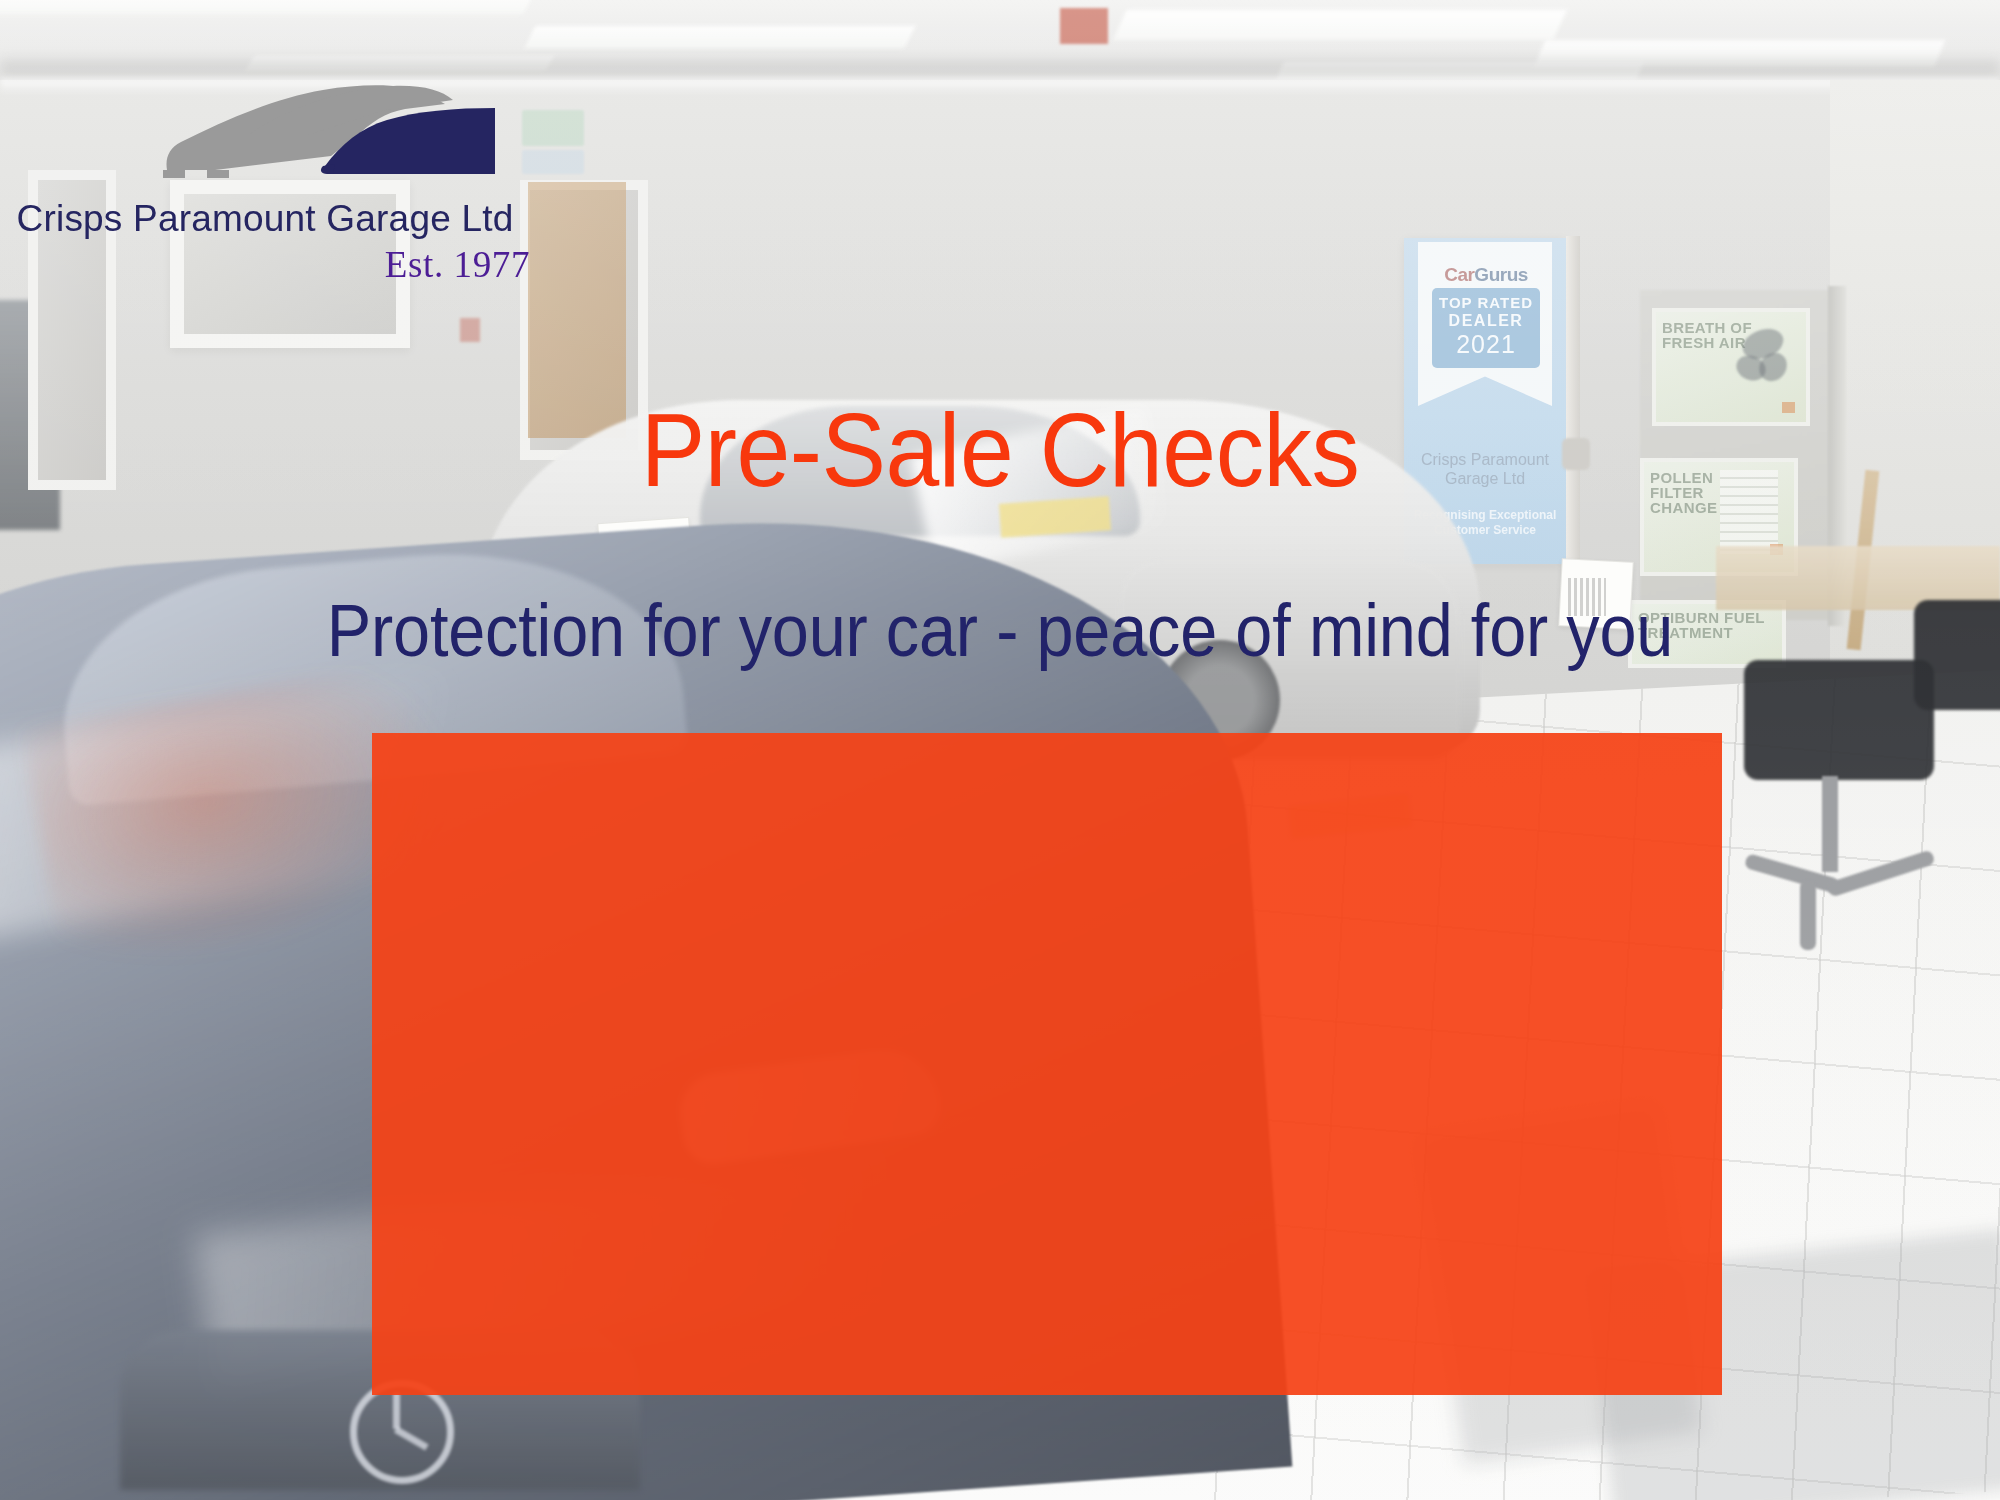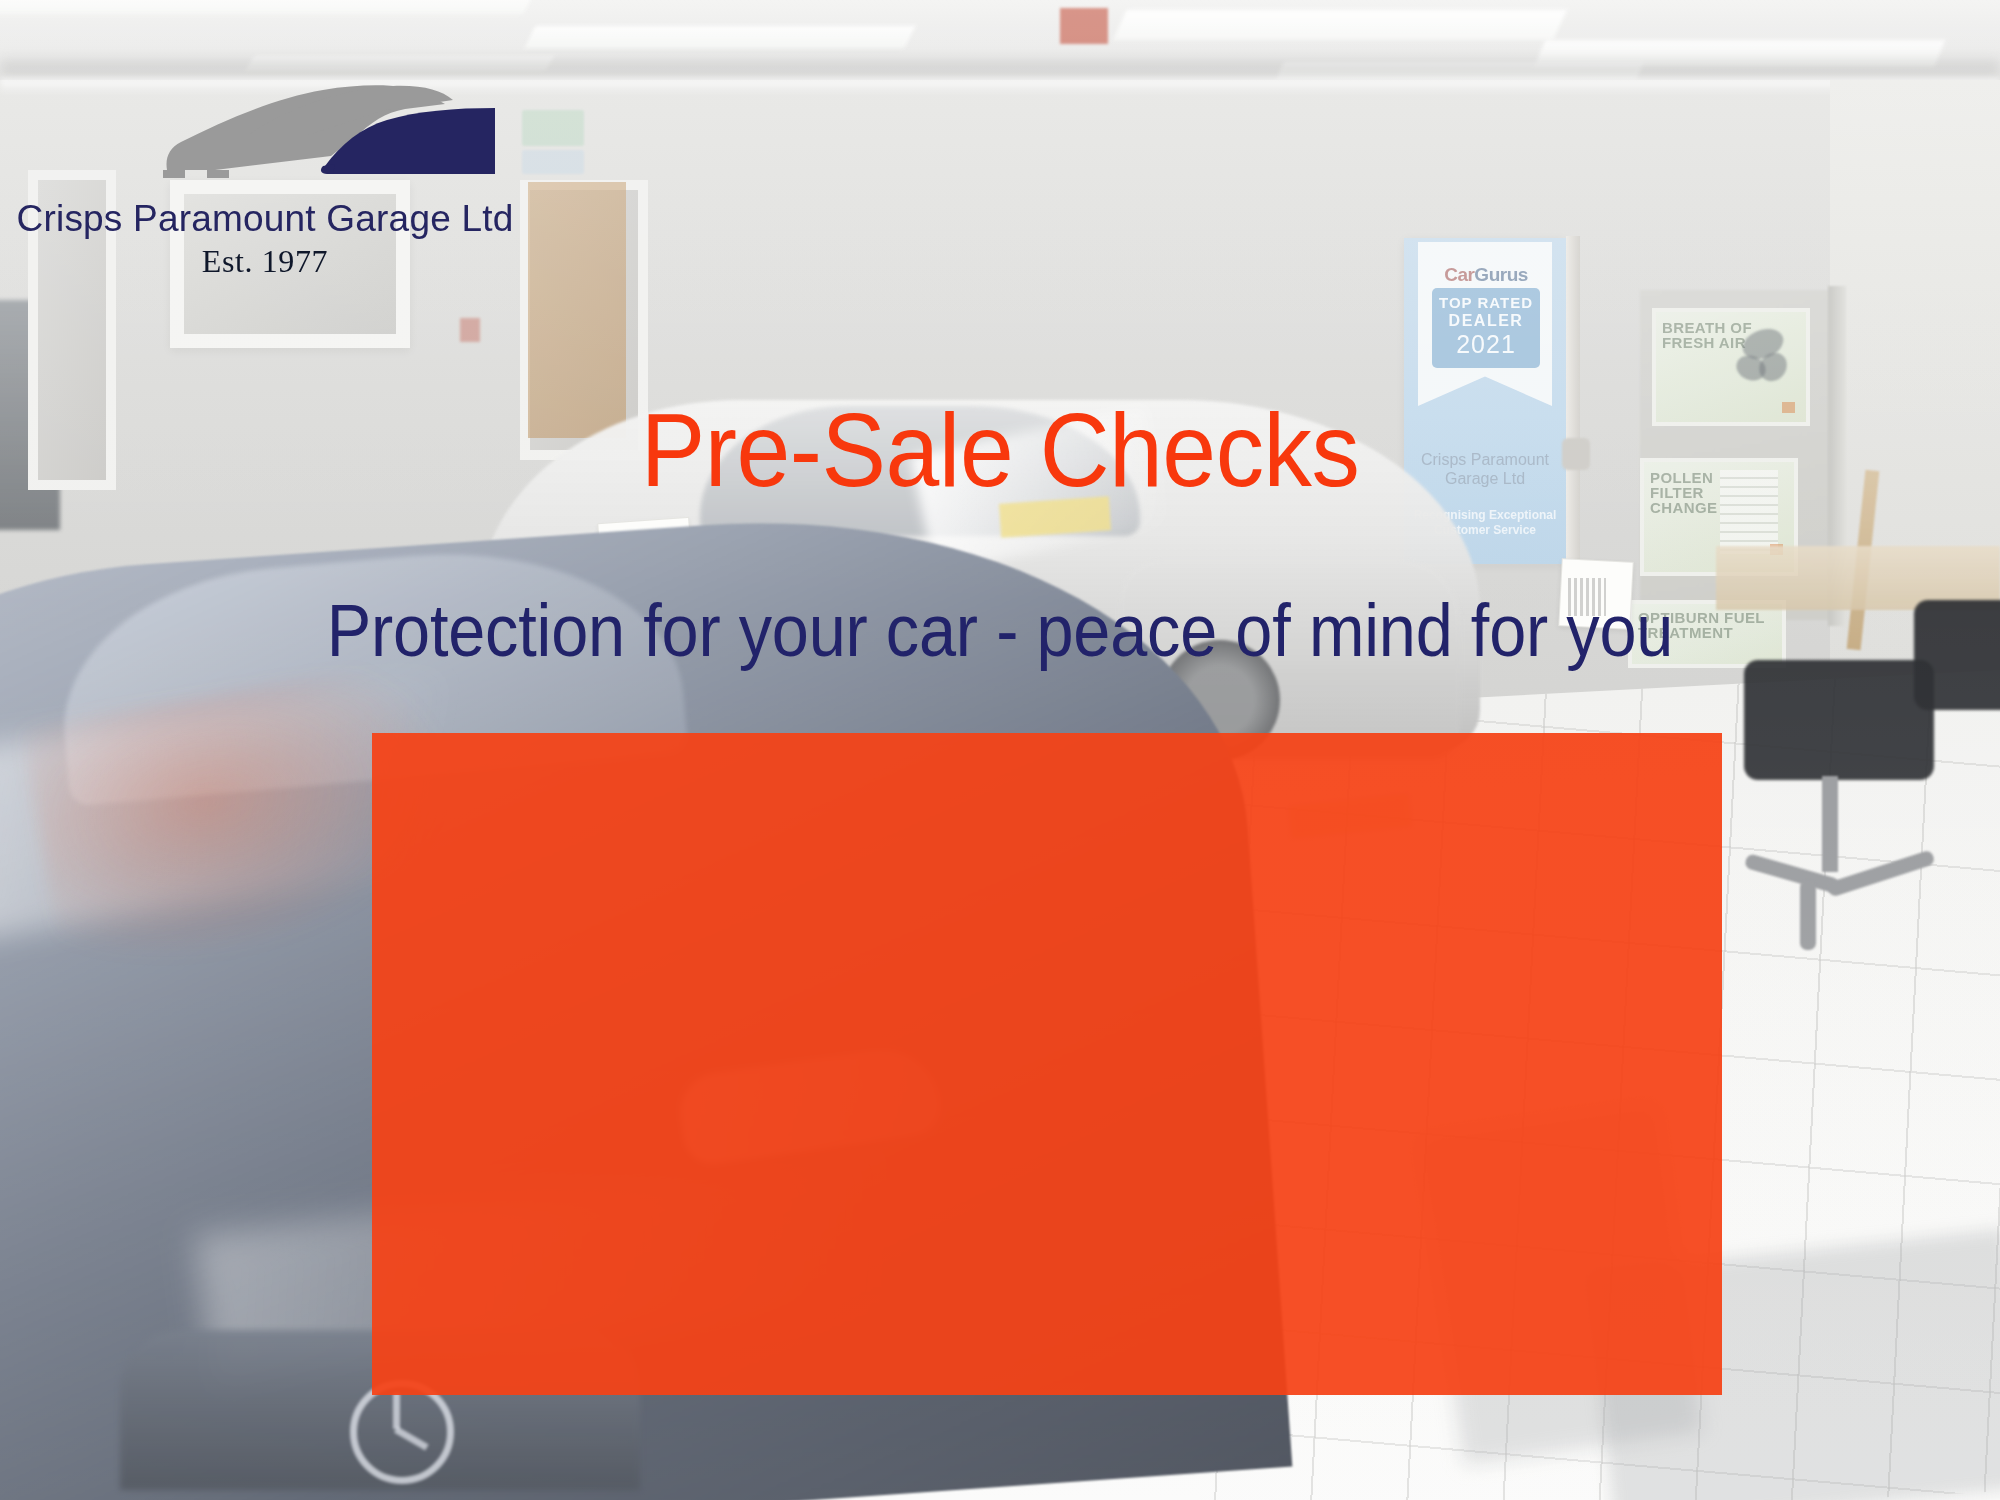--- a/index.html
+++ b/index.html
@@ -408,24 +408,24 @@
     position:absolute; left: 0px; top: 198px; width: 530px;
     text-align: center;
     font-family: "Liberation Sans", sans-serif;
     font-size: 37px;
     color: #252561;
     letter-spacing: .2px;
     white-space: nowrap;
   }
   .logo-est {
     position:absolute; left: 0px; top: 243px; width: 530px;
-    text-align: center;
+    text-align: right;
     font-family: "Liberation Serif", serif;
-    font-size: 32px;
-    color: #0f172a;
+    font-size: 37px;
+    color: #4c1d95;
     letter-spacing: .6px;
   }
 
   
   .headline {
     position:absolute; left: 0; top: 398px; width: 2000px;
     text-align:center;
     font-family: "Liberation Sans Narrow", "Liberation Sans", sans-serif;
     font-size: 104px;
     line-height: 104px;

